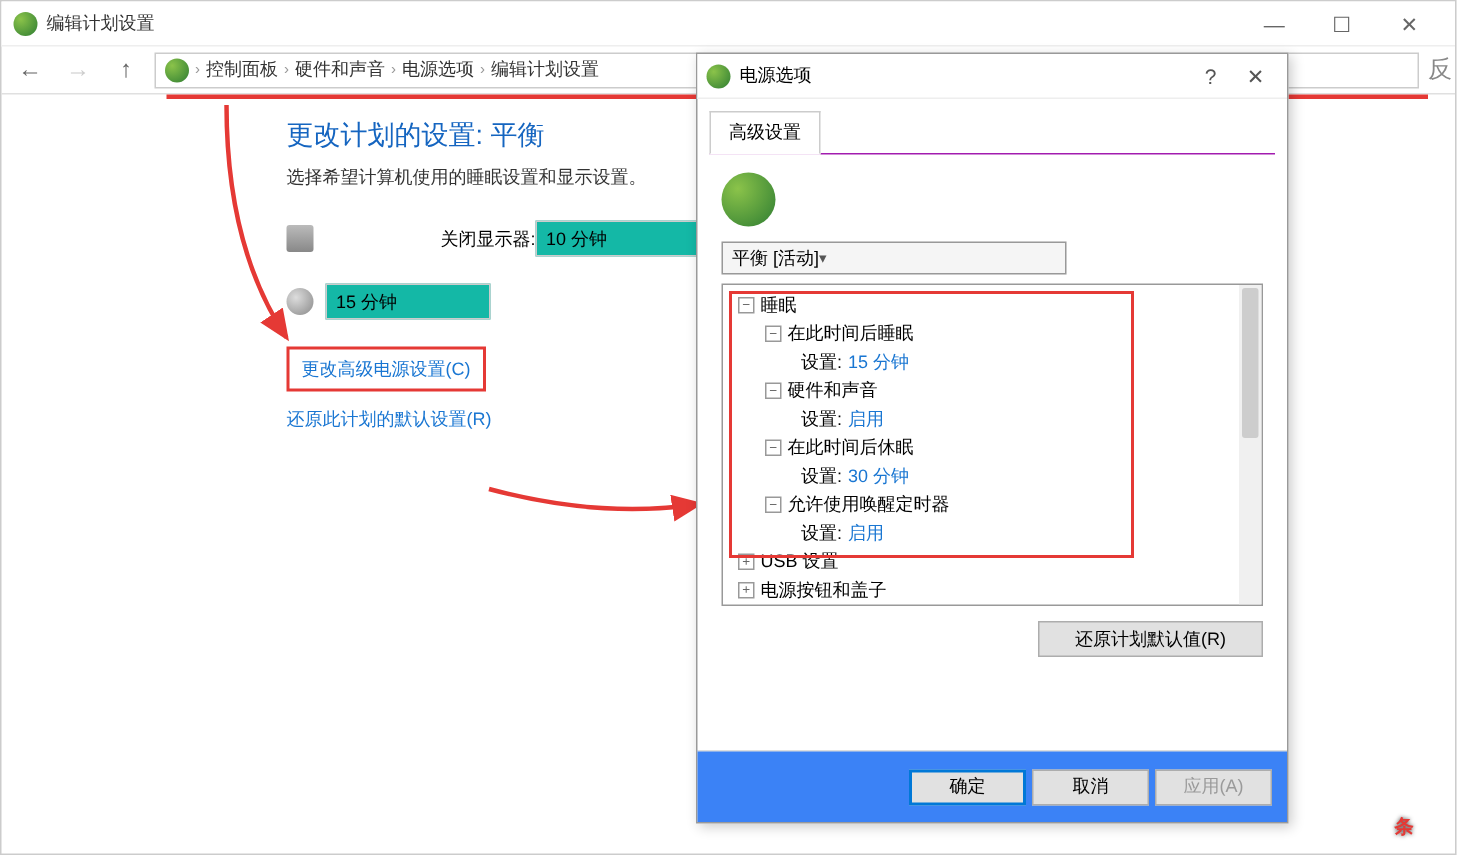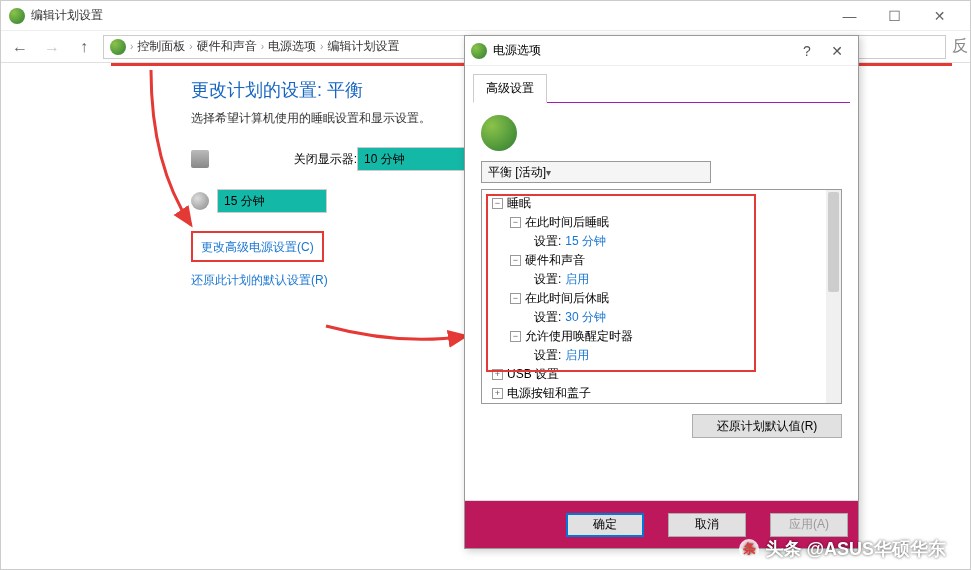--- a/index.html
+++ b/index.html
@@ -62,21 +62,21 @@
 .tree-line { display: flex; align-items: center; padding: 1px 0; }
 .tree-toggle { width: 11px; height: 11px; border: 1px solid #999; display: flex; align-items: center; justify-content: center; font-size: 9px; line-height: 1; margin-right: 4px; color: #666; }
 .ind1 { padding-left: 10px; }
 .ind2 { padding-left: 28px; }
 .ind3 { padding-left: 52px; }
 .tree-val { color: #1976d2; margin-left: 4px; }
 .red-rect { position: absolute; border: 2px solid #e53935; pointer-events: none; }
 
 .restore-btn { margin: 10px 8px 0 auto; display: block; width: 150px; height: 24px; font-size: 12px; border: 1px solid #adadad; background: #e1e1e1; }
 
-.dlg-footer { position: absolute; bottom: 0; left: 0; right: 0; height: 48px; background: #be185d; border-top: 1px solid #ddd; display: flex; align-items: center; justify-content: flex-end; padding: 0 10px; gap: 24px; }
+.dlg-footer { position: absolute; bottom: 0; left: 0; right: 0; height: 48px; background: #3b82f6; border-top: 1px solid #ddd; display: flex; align-items: center; justify-content: flex-end; padding: 0 10px; gap: 4px; }
 .dlg-btn { width: 78px; height: 24px; font-size: 12px; border: 1px solid #adadad; background: #e1e1e1; }
 .dlg-btn.primary { border: 2px solid #0078d7; background: #e1e1e1; }
 .dlg-btn.disabled { color: #9a9a9a; text-align: center; }
 
 .watermark { position: absolute; right: 24px; bottom: 8px; font-size: 18px; color: #fff; text-shadow: 0 0 3px rgba(0,0,0,.7); display: flex; align-items: center; gap: 6px; font-weight: bold; }
 .watermark .wm-icon { width: 20px; height: 20px; border-radius: 50%; background: rgba(255,255,255,.85); display: flex; align-items: center; justify-content: center; color: #e53935; font-size: 13px; }
 </style>
 </head>
 <body>
 
@@ -231,15 +231,14 @@
     </div>
     <div class="dlg-footer">
       <button class="dlg-btn primary">确定</button>
       <button class="dlg-btn">取消</button>
       <button class="dlg-btn disabled">应用(A)</button>
     </div>
   </div>
 
   <div class="watermark">
     <div class="wm-icon">条</div>
-    <span>头条 @ASUS华硕华东</span>
   </div>
 </div>
 
 </body></html>

